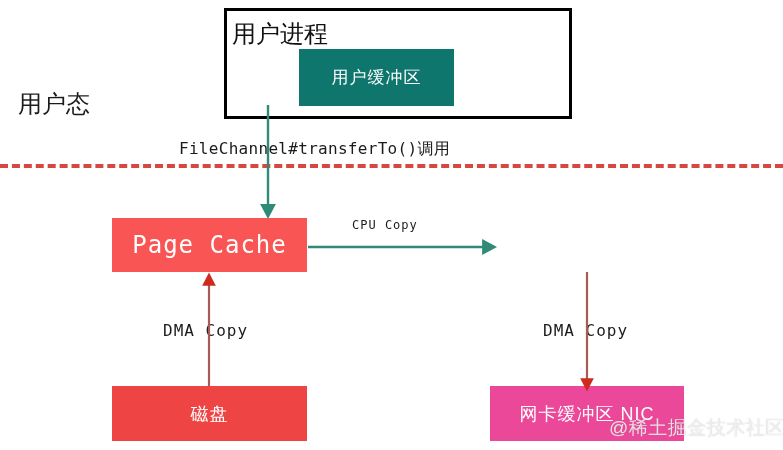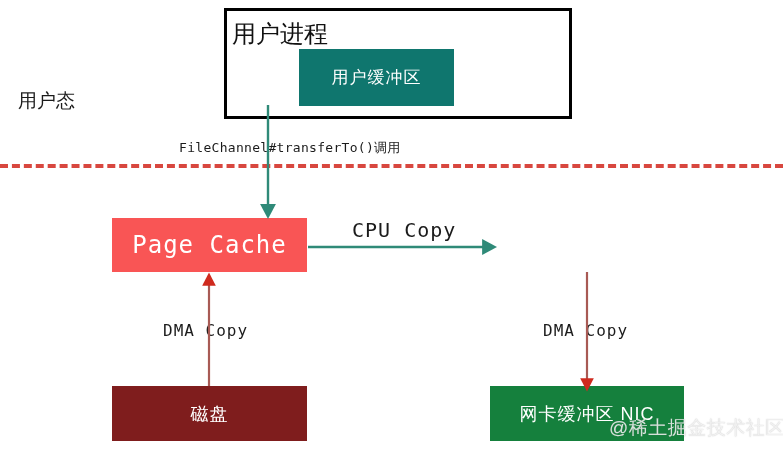--- a/index.html
+++ b/index.html
@@ -80,37 +80,37 @@
     width: 194px;
     height: 53px;
     background: #c13fdd;
     font-size: 18px;
   }
   #disk-box {
     left: 112px;
     top: 386px;
     width: 195px;
     height: 55px;
-    background: #7f1d1d;
+    background: #ef4444;
     font-size: 18px;
   }
   #nic-box {
     left: 490px;
     top: 386px;
     width: 194px;
     height: 55px;
-    background: #15803d;
+    background: #ec4899;
     font-size: 18px;
   }
 
   
   #user-mode-label {
     left: 18px;
     top: 88px;
-    font-size: 19px;
+    font-size: 24px;
   }
   #kernel-mode-label {
     left: 19px;
     top: 218px;
     font-size: 19px;
   }
 
   
   #mode-divider {
     position: absolute;
@@ -118,28 +118,28 @@
     top: 164px;
     width: 783px;
     height: 0px;
     border-top: 4px dashed #d8473f;
   }
 
   
   #transfer-call-label {
     left: 163px;
     top: 139px;
-    font-size: 13px;
+    font-size: 16px;
     letter-spacing: 0.3px;
     margin-left: 16px;
   }
   #cpu-copy-label {
     left: 352px;
     top: 218px;
-    font-size: 20px;
+    font-size: 12px;
     letter-spacing: 1px;
   }
   #dma-copy-left-label {
     left: 163px;
     top: 321px;
     font-size: 16px;
     letter-spacing: 1px;
   }
   #dma-copy-right-label {
     left: 543px;

